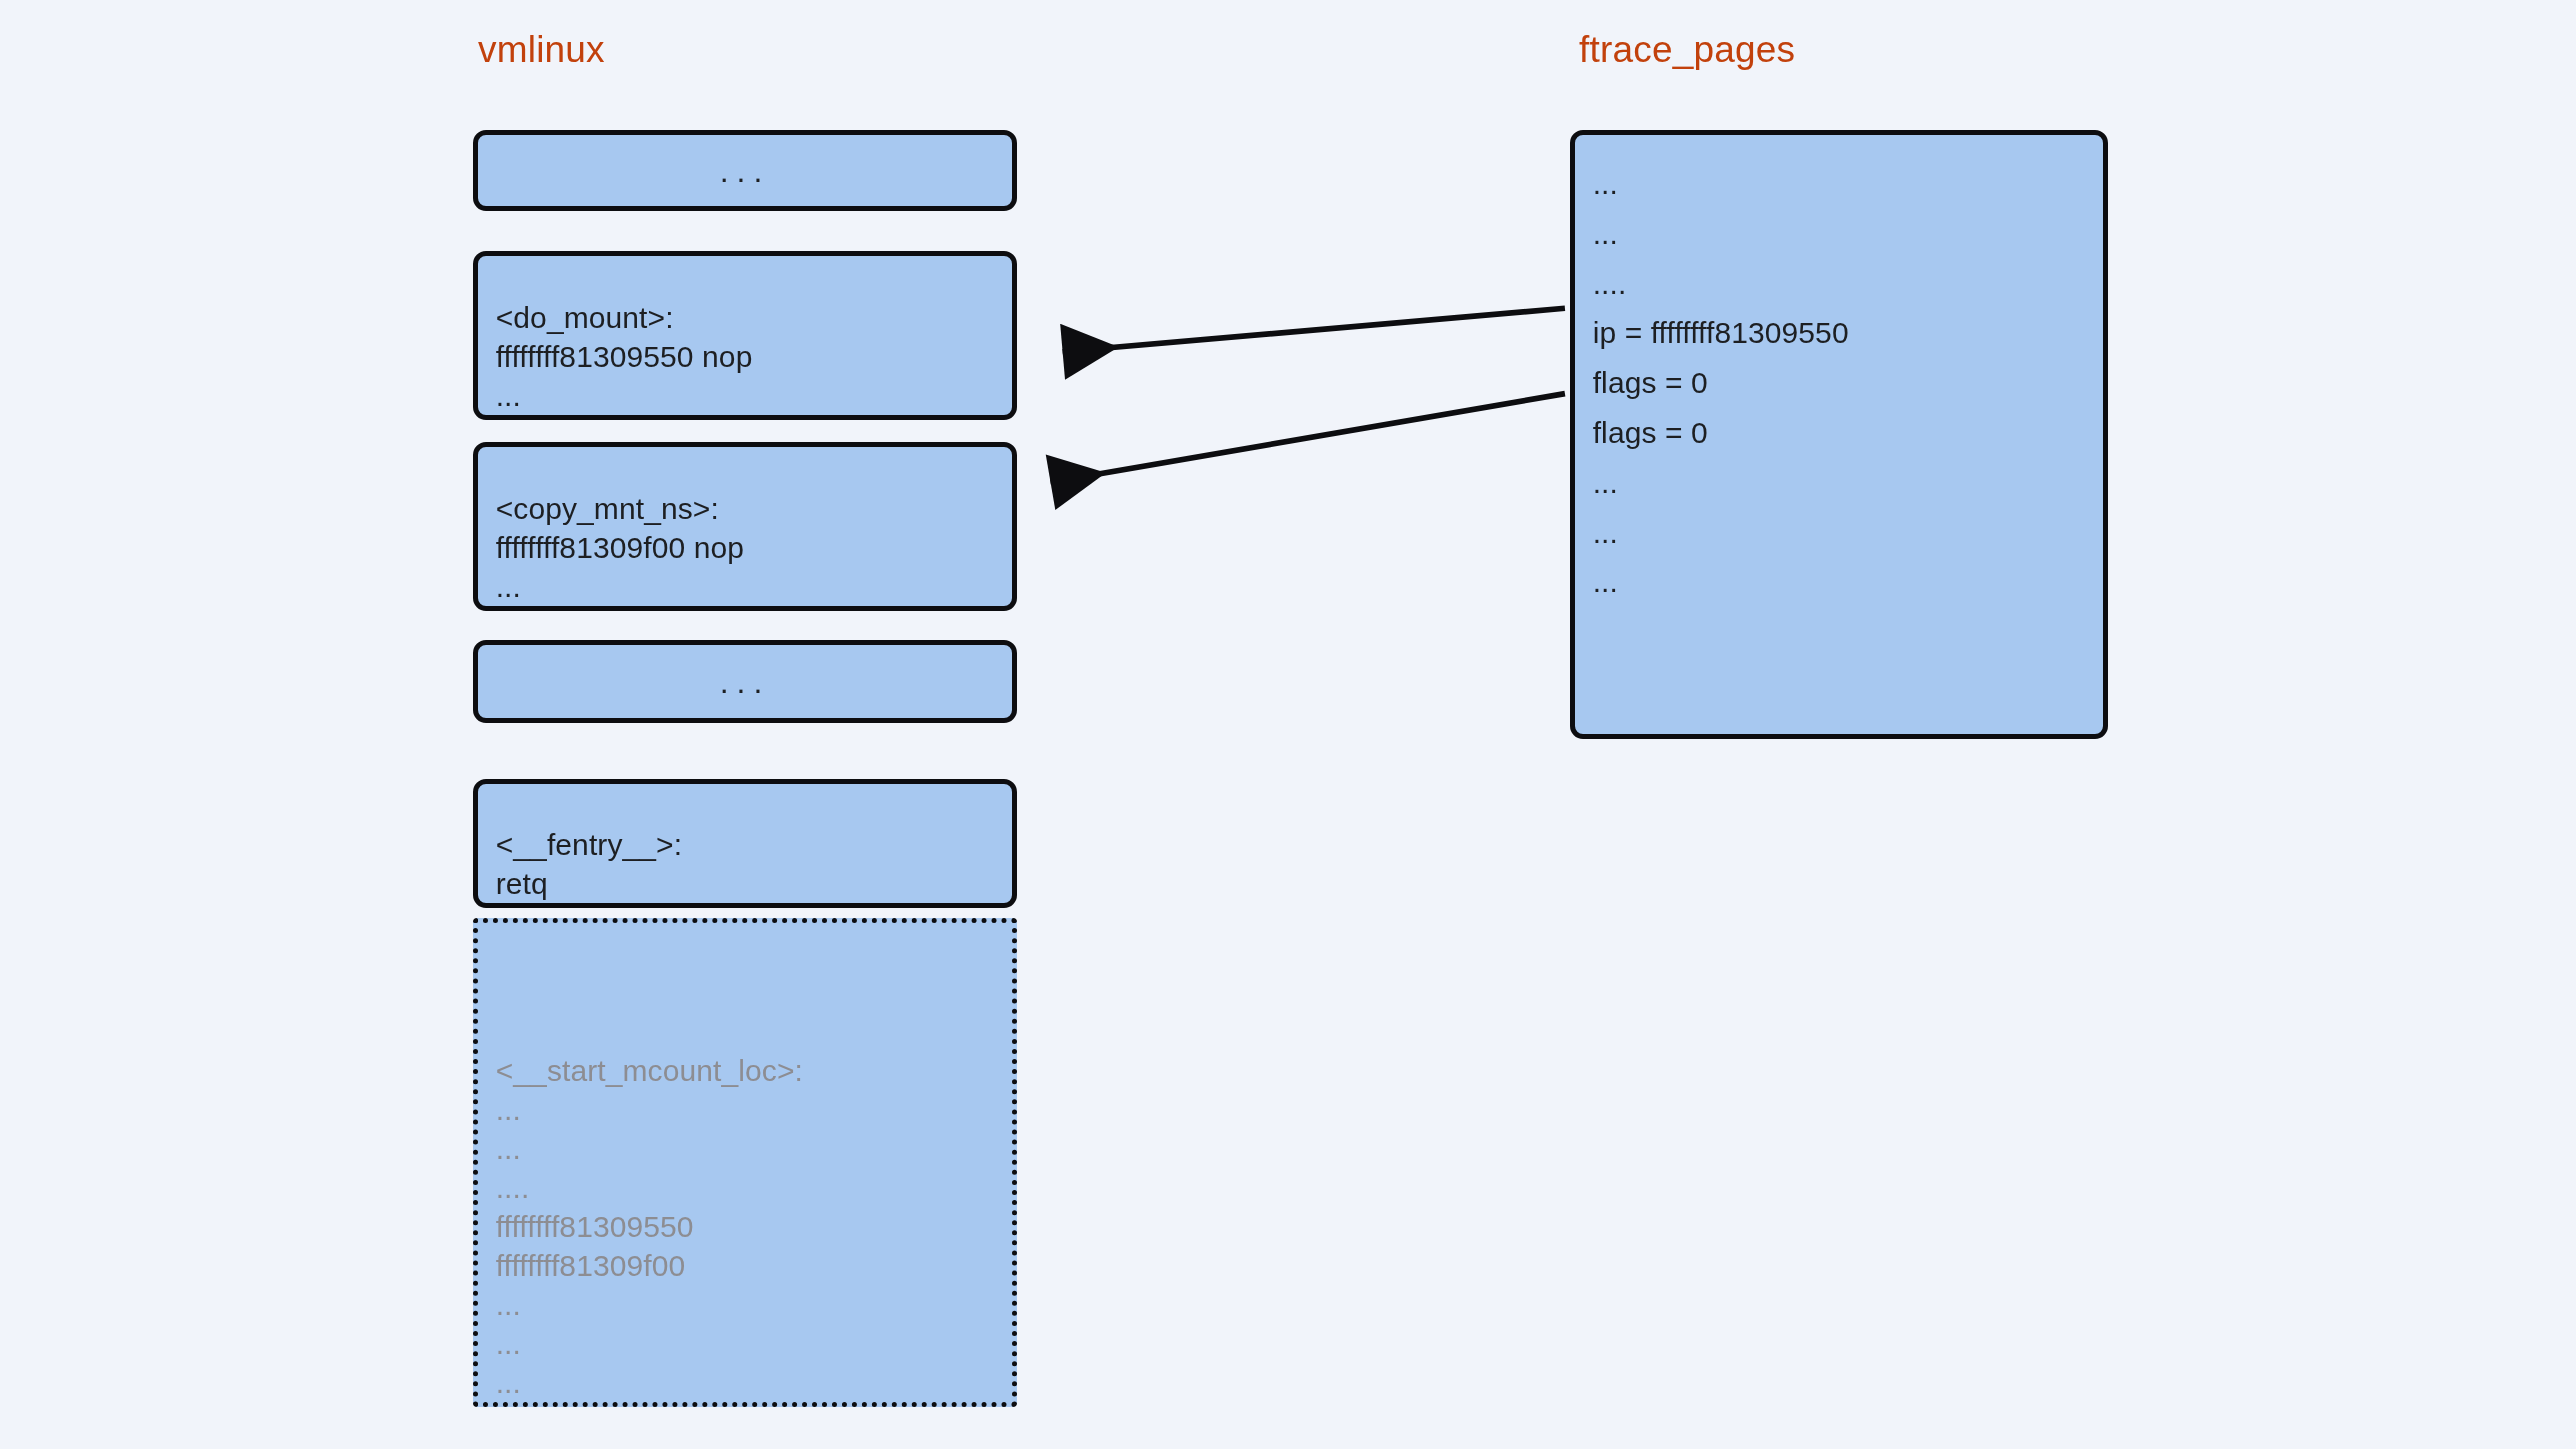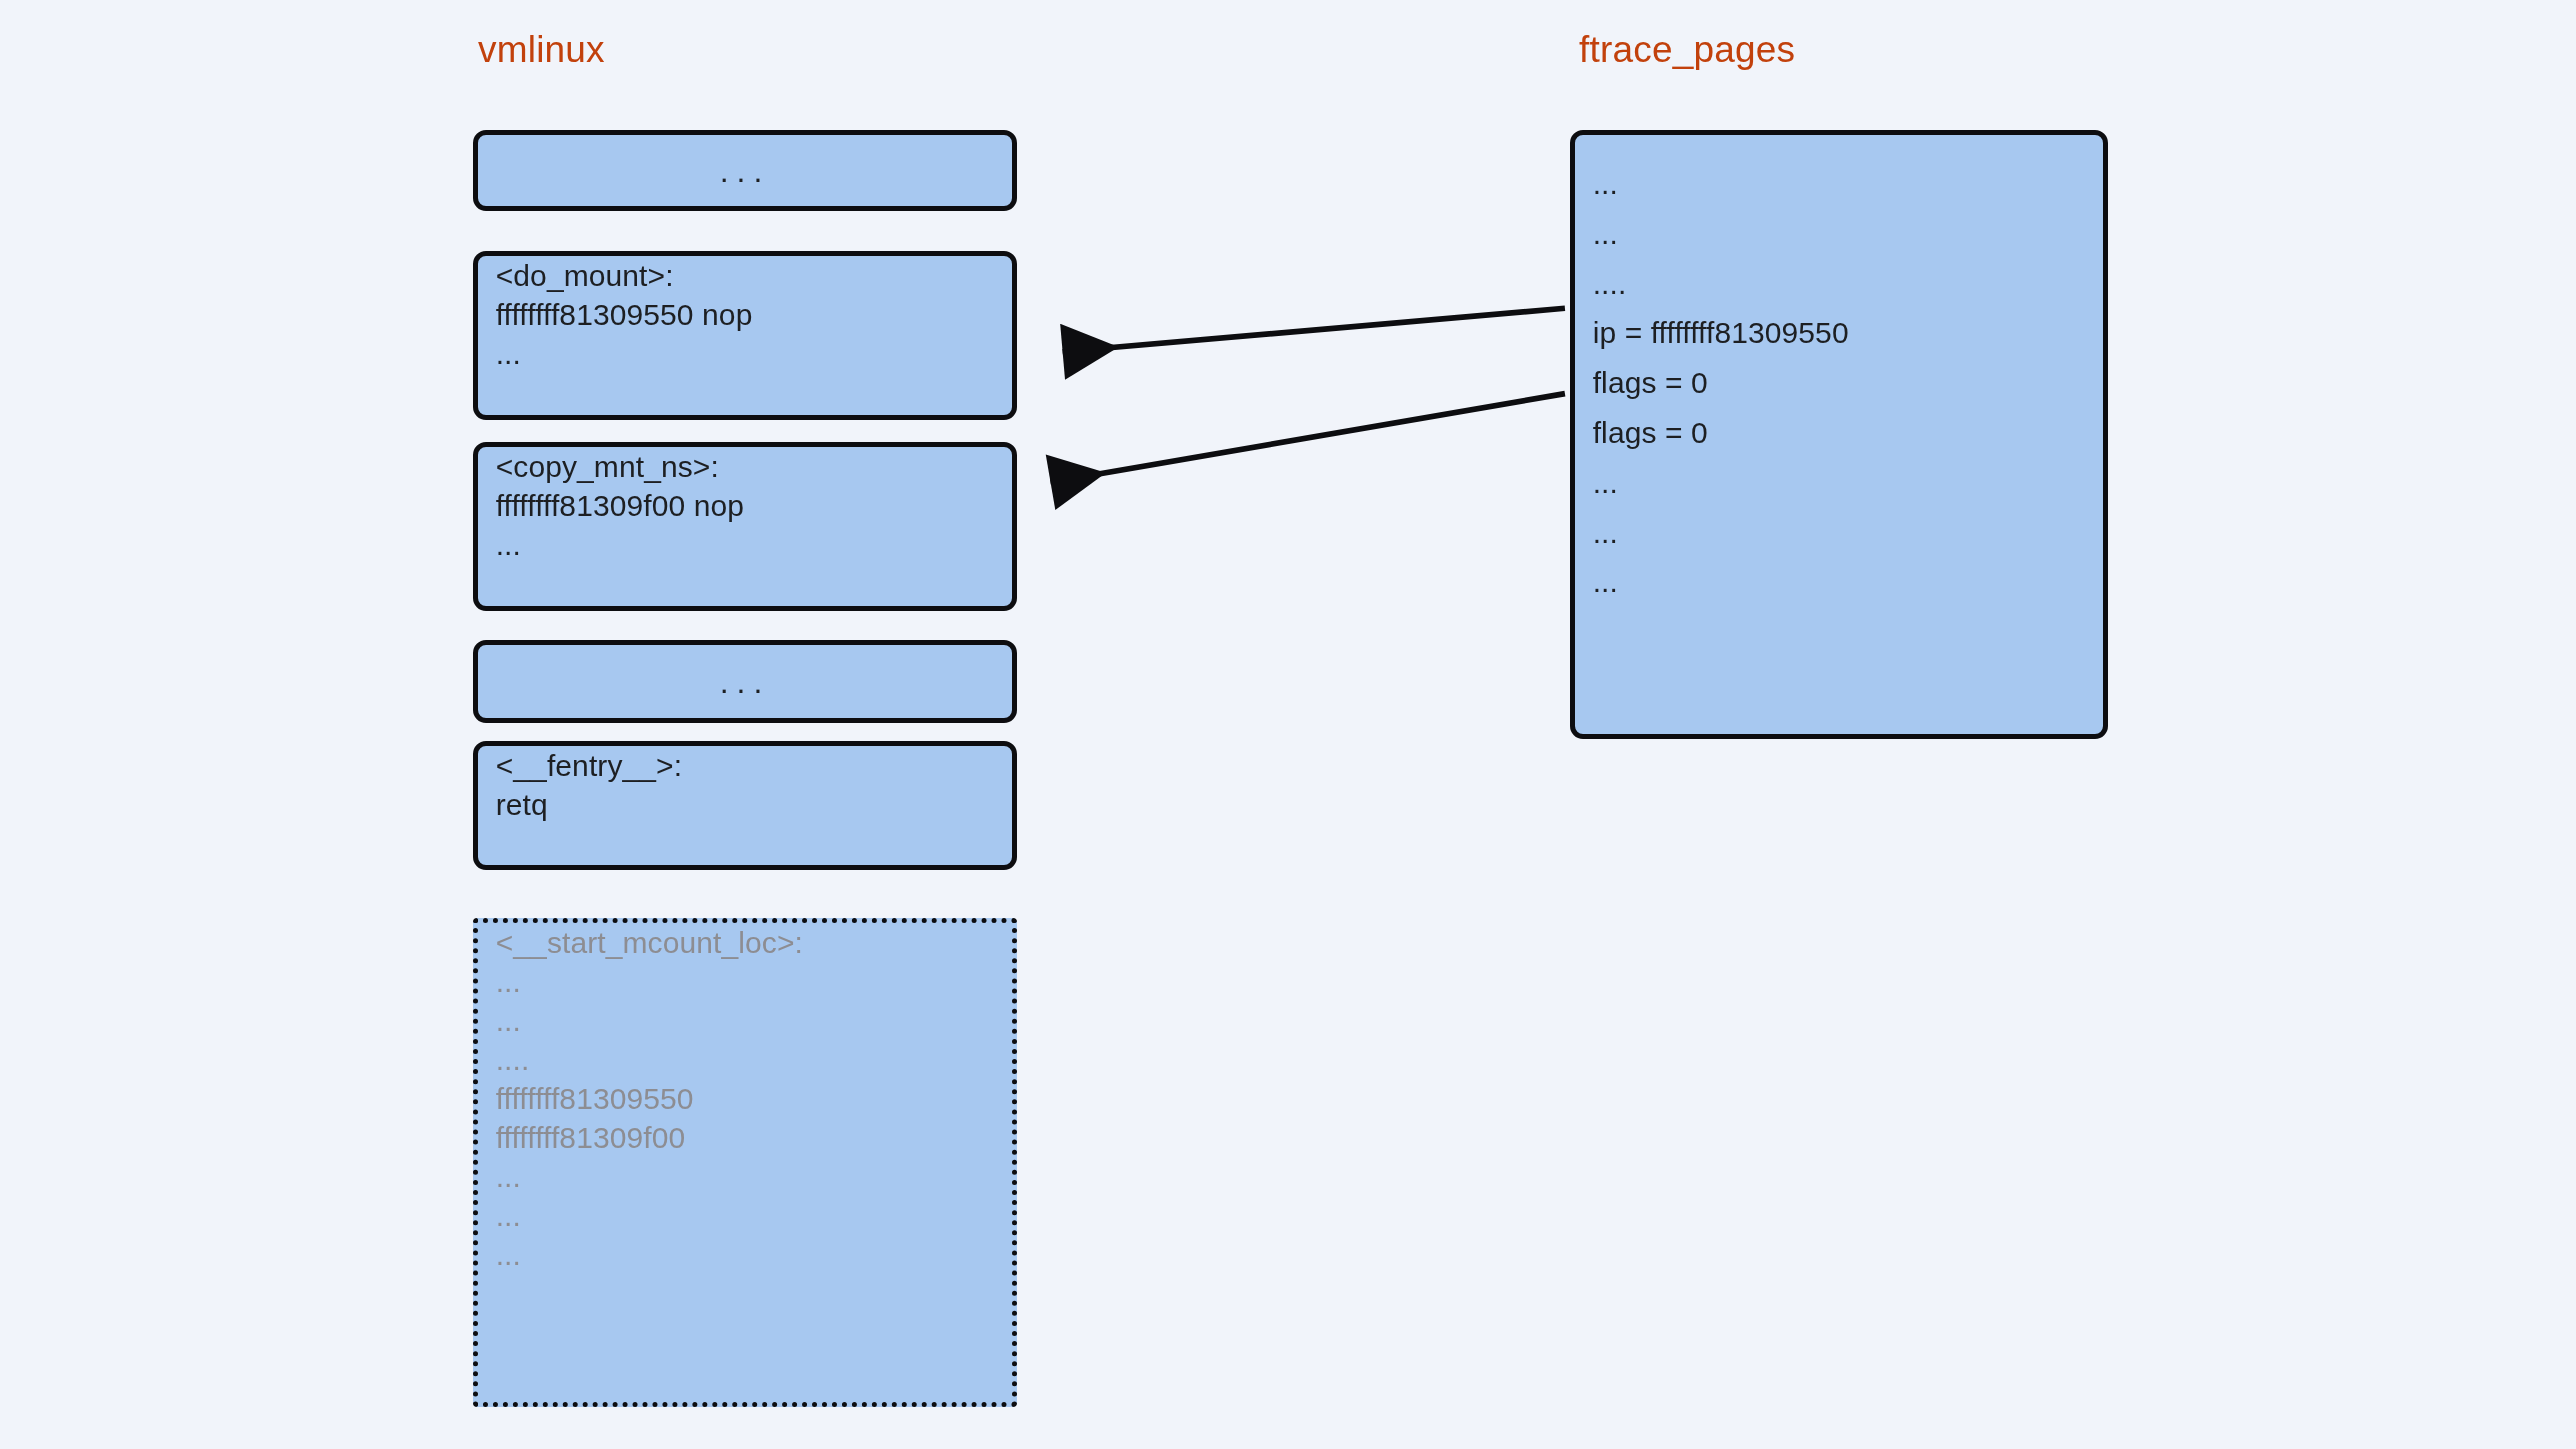--- a/index.html
+++ b/index.html
@@ -49,21 +49,21 @@
   }
 
   .box-lines {
     position: absolute;
     left: 17.7px;
     right: 11.3px;
     top: 0;
     bottom: 0;
     display: flex;
     flex-direction: column;
-    justify-content: flex-start;
+    justify-content: flex-end;
   }
   .line {
     font-size: 30px;
     line-height: 1.30;
     color: #1d1f22;
     white-space: pre;
     letter-spacing: 0.1px;
   }
   .line.muted { color: #8d8d92; }
   .line.blank { color: transparent; }
@@ -79,21 +79,21 @@
     color: #1d1f22;
     letter-spacing: 8px;
     line-height: 1;
   }
 
   
   #box-top-dots      { left: 473px; top: 130px;  width: 544px; height: 81px; }
   #box-do-mount      { left: 473px; top: 251px;  width: 544px; height: 169px; }
   #box-copy-mnt-ns   { left: 473px; top: 442px;  width: 544px; height: 169px; }
   #box-mid-dots      { left: 473px; top: 640px;  width: 544px; height: 83px; }
-  #box-fentry        { left: 473px; top: 741px;  width: 544px; height: 129px; text-decoration: underline; }
+  #box-fentry        { left: 473px; top: 779px;  width: 544px; height: 129px; text-decoration: underline; }
   #box-mcount-loc    { left: 473px; top: 918px; width: 544px; height: 489px; }
 
   #box-do-mount .box-lines,
   #box-copy-mnt-ns .box-lines { left: 17.7px; }
 
   
   #box-ftrace-pages { left: 1570px; top: 130px; width: 538px; height: 609px; }
   #box-ftrace-pages .box-lines {
     left: 17.7px;
     justify-content: flex-start;

